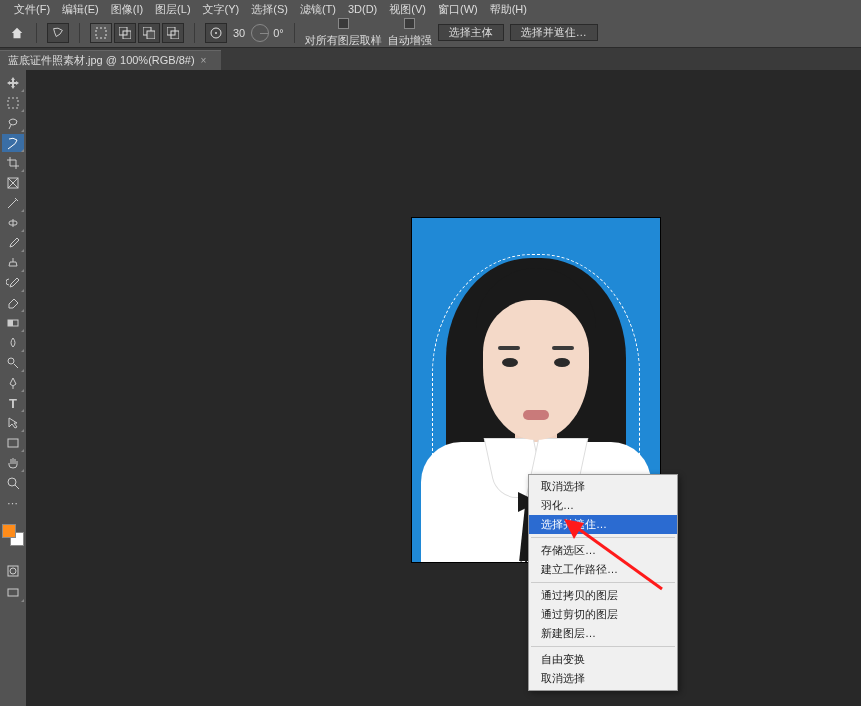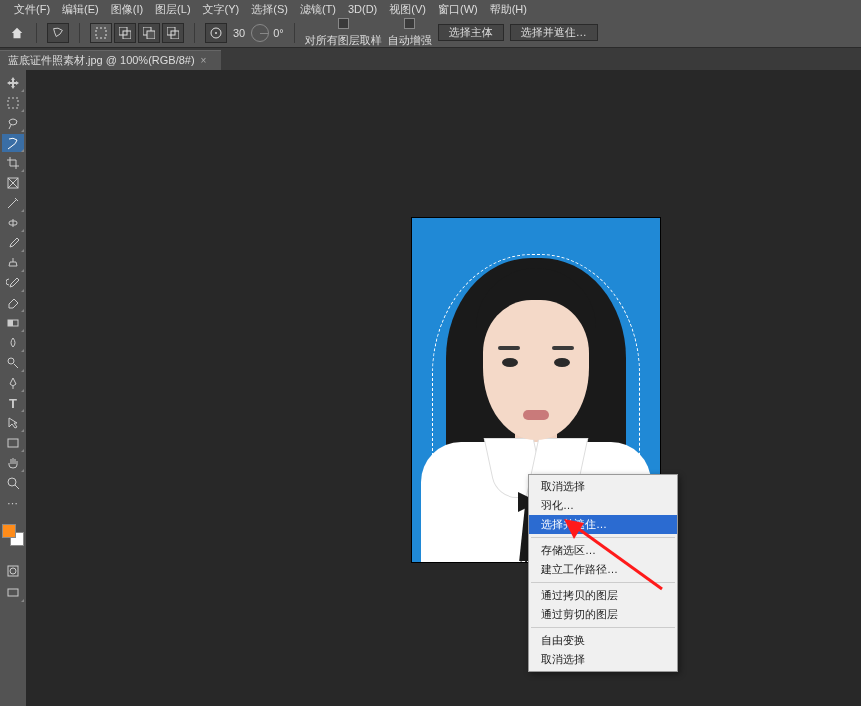--- a/index.html
+++ b/index.html
@@ -337,20 +337,21 @@
   <div class="context-menu" id="ctx-menu">
       <div class="menu-item">取消选择</div>
       <div class="menu-item">羽化…</div>
       <div class="menu-item highlight">选择并遮住…</div>
       <div class="menu-sep"></div>
       <div class="menu-item">存储选区…</div>
       <div class="menu-item">建立工作路径…</div>
       <div class="menu-sep"></div>
       <div class="menu-item">通过拷贝的图层</div>
       <div class="menu-item">通过剪切的图层</div>
+      <div class="menu-item">新建图层…</div>
       <div class="menu-sep"></div>
       <div class="menu-item">自由变换</div>
       <div class="menu-item">取消选择</div>
     </div>
 
   <svg class="arrow" width="110" height="80">
     <line x1="100" y1="70" x2="14" y2="8"></line>
     <polygon points="2,0 22,4 12,20"></polygon>
   </svg>
 

